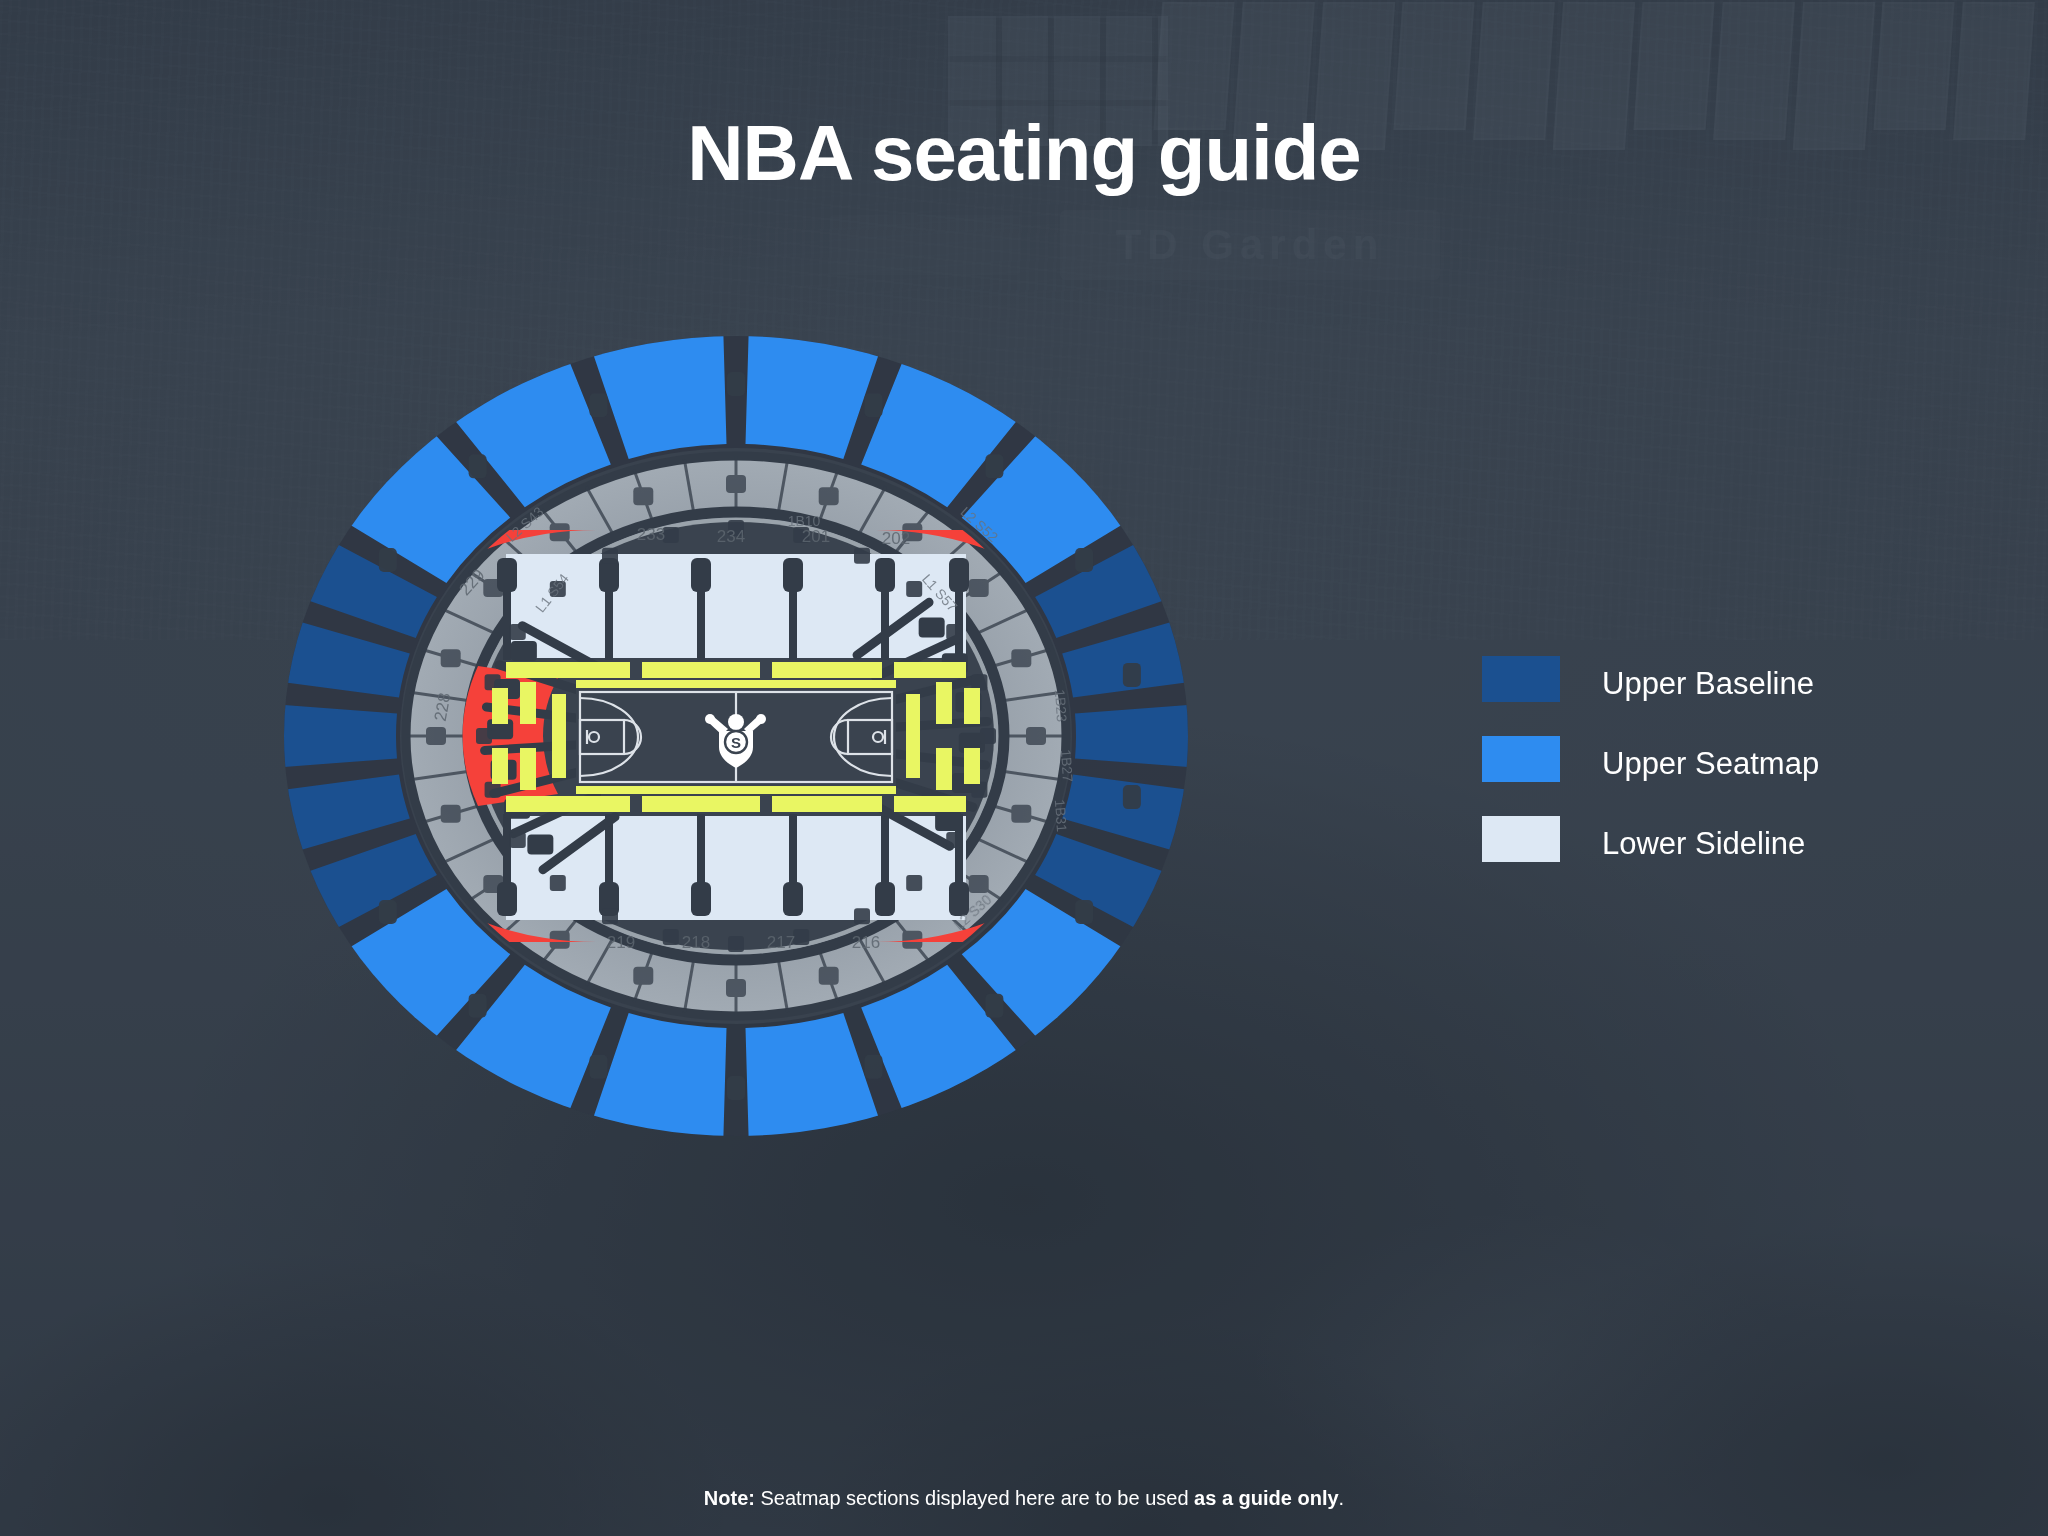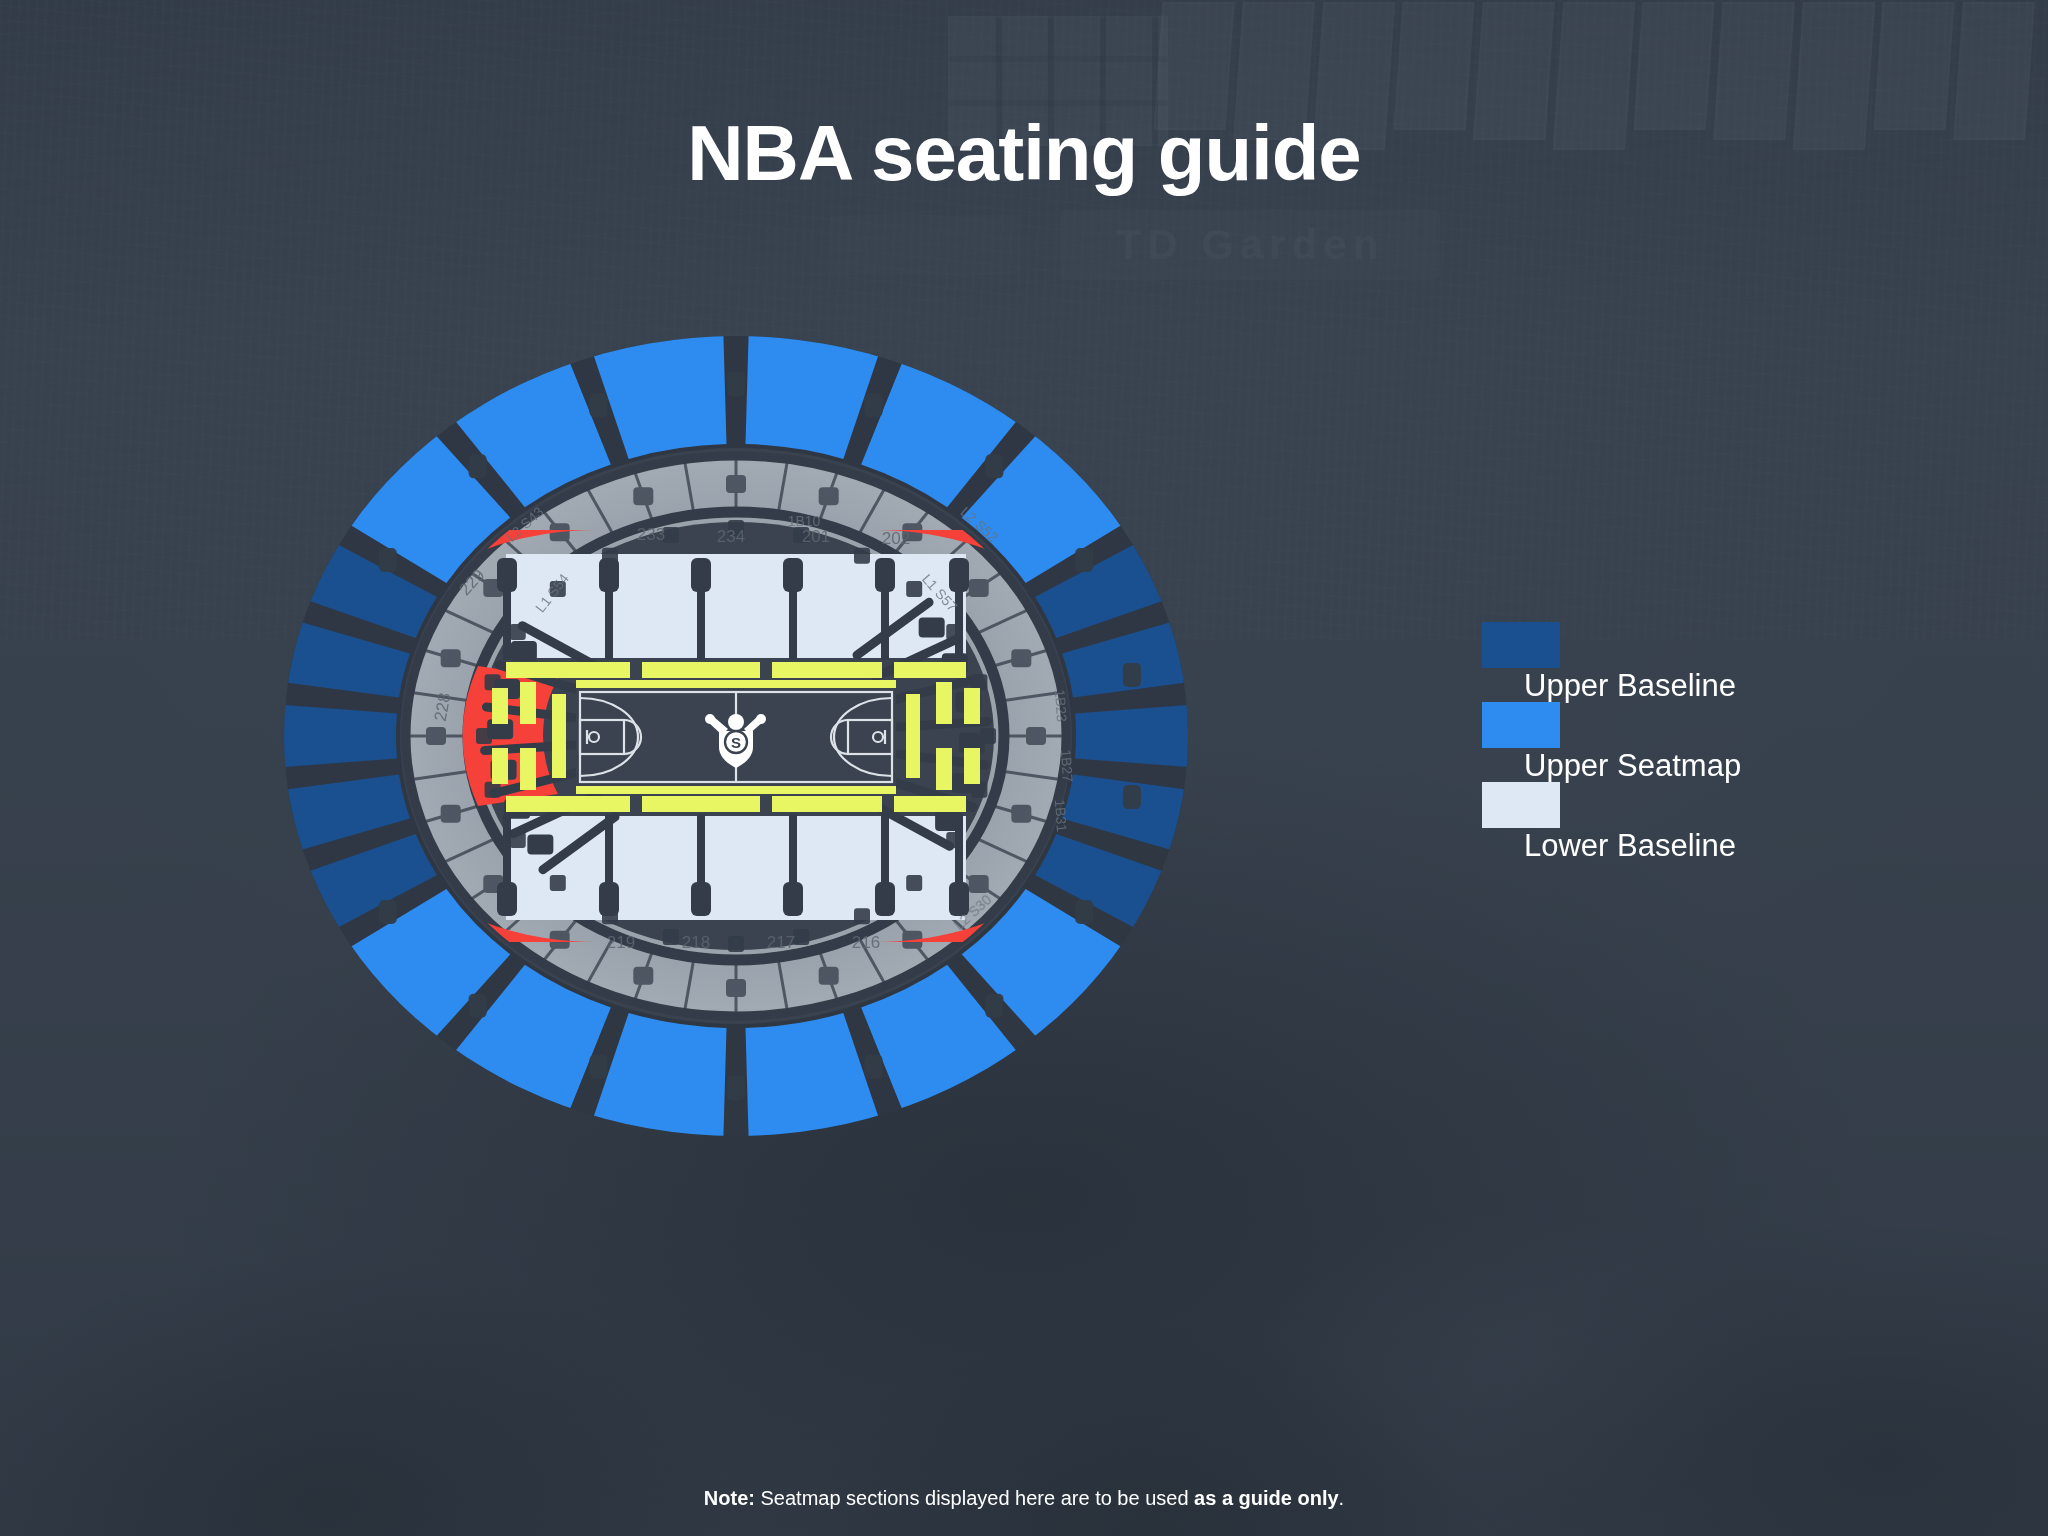--- a/index.html
+++ b/index.html
@@ -120,23 +120,22 @@
   #seatmap { display: block; width: 1120px; height: 880px; }
 
   
   #legend {
     position: absolute;
     left: 1482px; top: 622px;
     width: 420px;
   }
   .legend-row {
     display: flex;
-    align-items: flex-start;
+    align-items: flex-end;
     height: 80px;
-    flex-direction: column;
   }
   .legend-swatch {
     width: 78px; height: 46px;
     flex: 0 0 auto;
   }
   .legend-label {
     margin-left: 42px;
     color: #ffffff;
     font-size: 31px;
     font-weight: 400;
@@ -515,21 +514,21 @@
     <div class="legend-row">
       <span class="legend-swatch" style="background: rgb(27, 80, 144);"></span>
       <span class="legend-label">Upper Baseline</span>
     </div>
     <div class="legend-row">
       <span class="legend-swatch" style="background: rgb(46, 140, 240);"></span>
       <span class="legend-label">Upper Seatmap</span>
     </div>
     <div class="legend-row">
       <span class="legend-swatch" style="background: rgb(221, 232, 244);"></span>
-      <span class="legend-label">Lower Baseline</span>
+      <span class="legend-label">Lower Sideline</span>
     </div>
   </div>
 
   <div id="footer-note">
     <b>Note:</b><span> Seatmap sections displayed here are to be used </span><b>as a guide only</b><span>.</span>
   </div>
 
 </div>
 
 </body></html>

